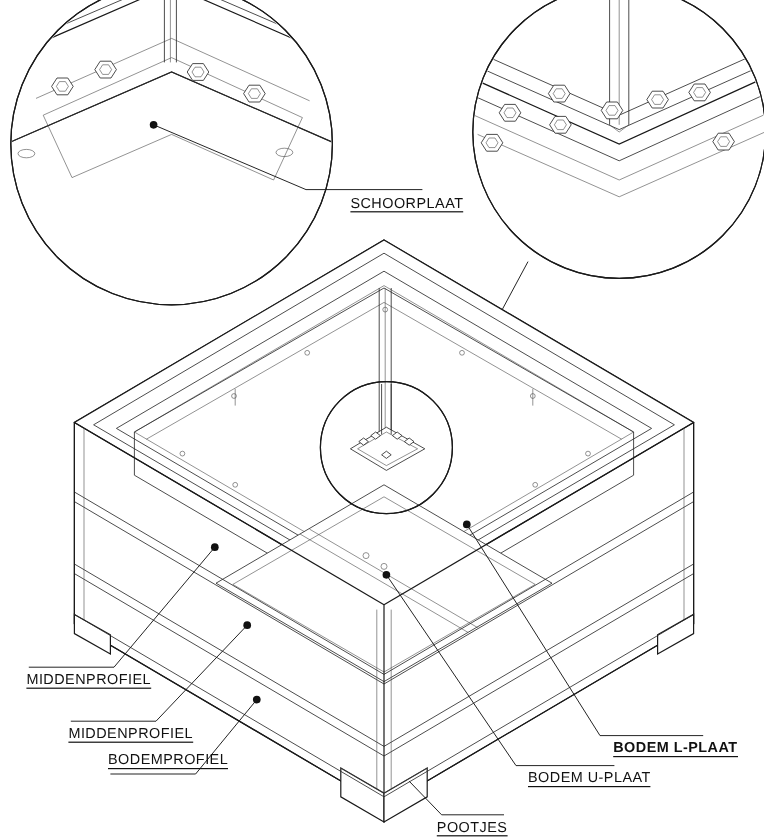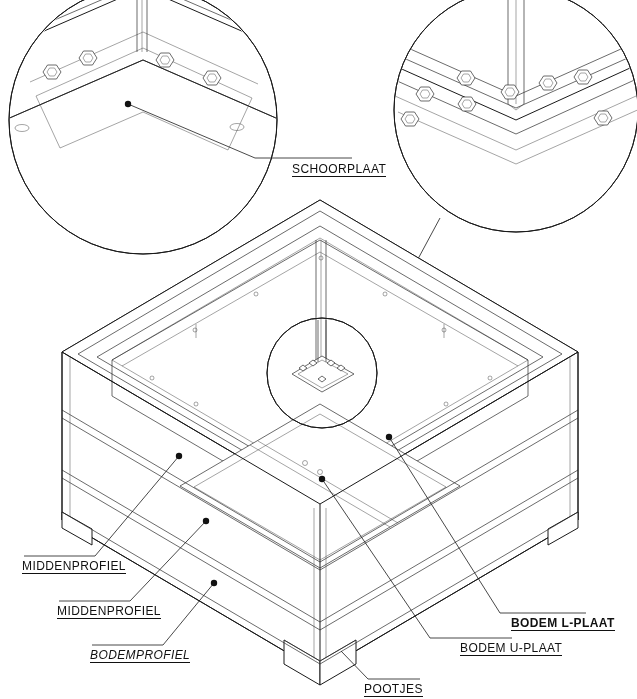--- a/index.html
+++ b/index.html
@@ -274,21 +274,21 @@
       <path class="ln-lead" d="M 389 437 L 500 613 L 586 613"></path>
     </g>
   </svg>
 
   <div class="callout-label" style="left:292px; top:164px;">SCHOORPLAAT</div>
 
   <div class="callout-label" style="left:22px; top:561px;">MIDDENPROFIEL</div>
 
   <div class="callout-label" style="left:57px; top:606px;">MIDDENPROFIEL</div>
 
-  <div class="callout-label" style="left:90px; top:650px;font-style:italic;">BODEMPROFIEL</div>
+  <div class="callout-label" style="left:90px; top:628px;">BODEMPROFIEL</div>
 
   <div class="callout-label" style="left:364px; top:684px;">POOTJES</div>
 
-  <div class="callout-label" style="left:440px; top:643px;margin-left:20px;">BODEM U-PLAAT</div>
+  <div class="callout-label" style="left:440px; top:643px;">BODEM U-PLAAT</div>
 
   <div class="callout-label" style="left:511px; top:618px;font-weight:bold;">BODEM L-PLAAT</div>
 
 </div>
 
 </body></html>

